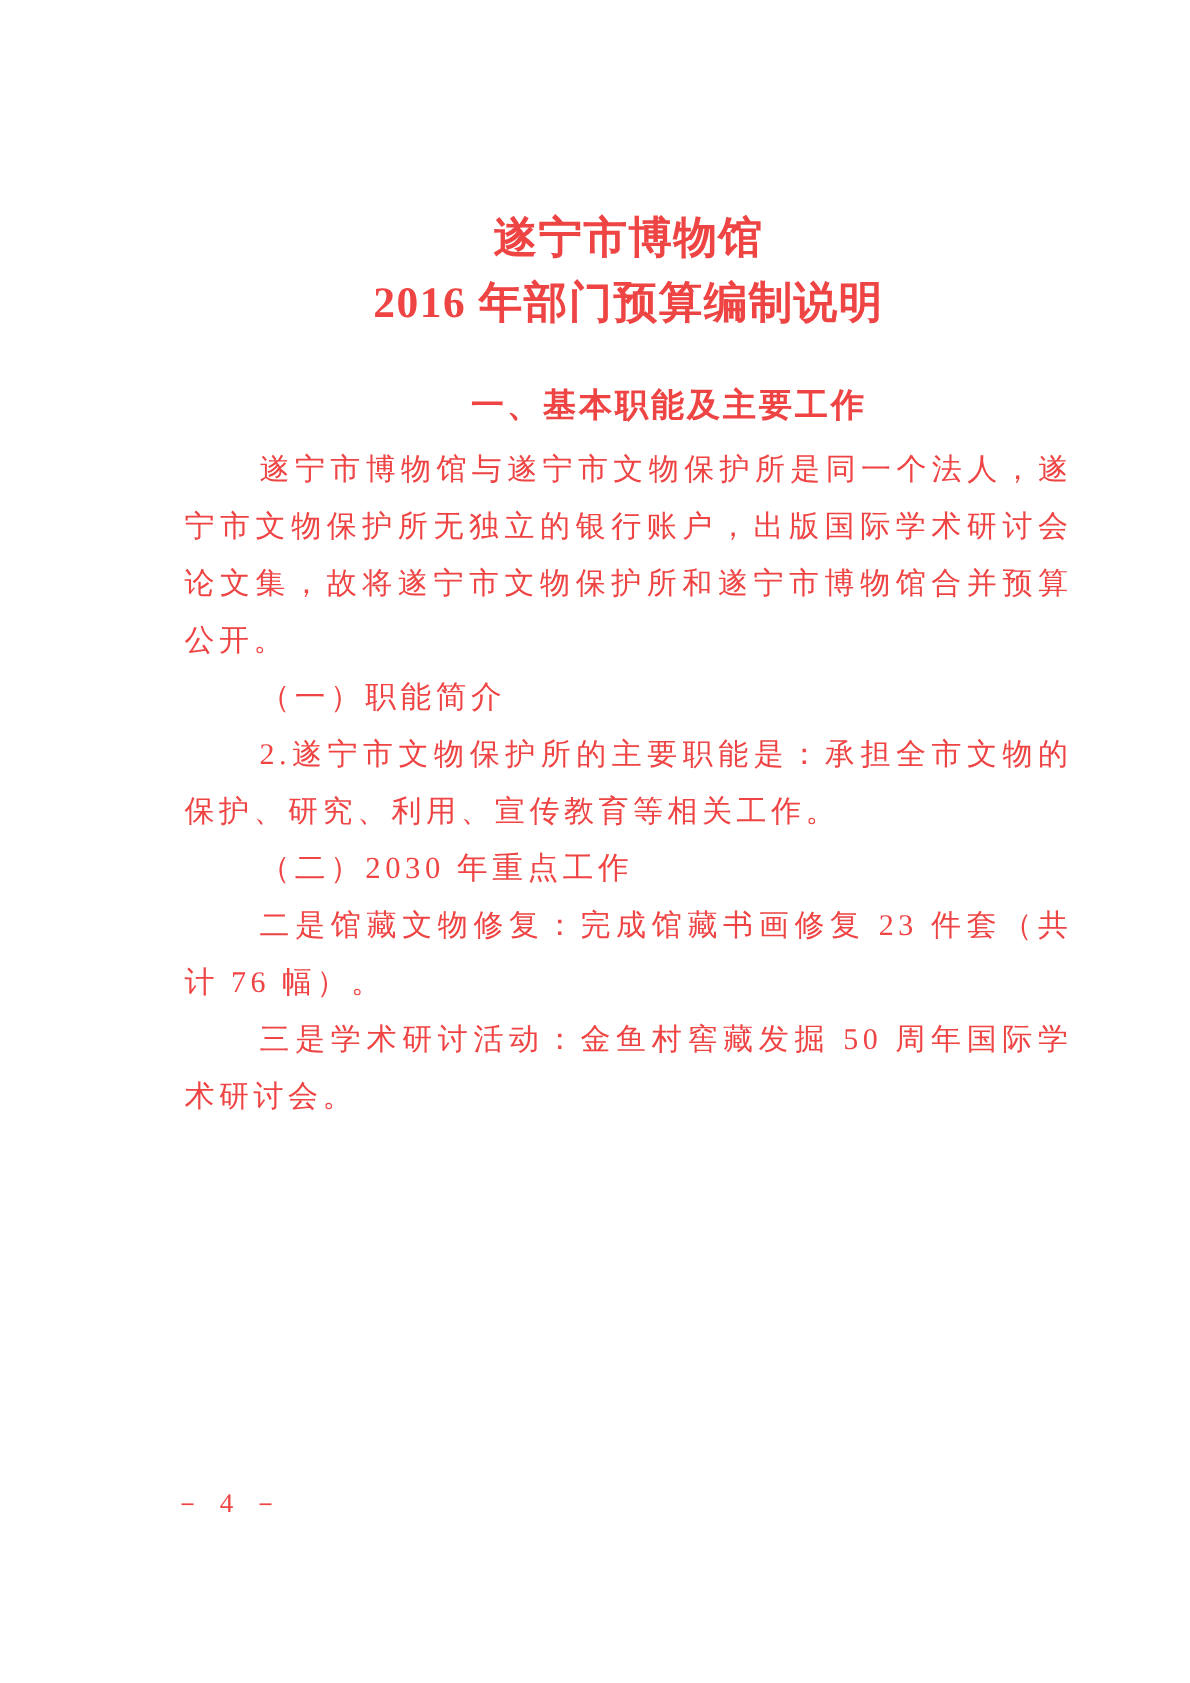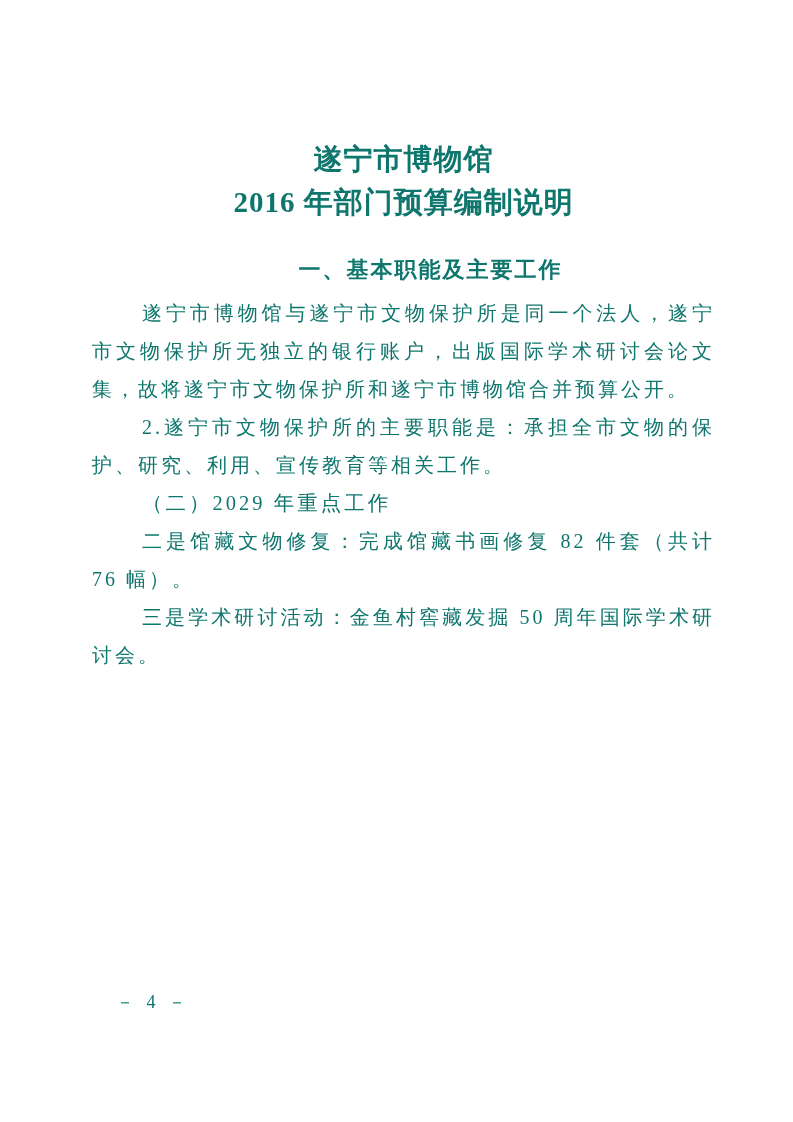--- a/index.html
+++ b/index.html
@@ -5,24 +5,25 @@
   html, body {
     margin: 0;
     padding: 0;
     background: #ffffff;
   }
   .page {
     position: relative;
     width: 793px;
     height: 1122px;
     background: #ffffff;
-    color: #0f766e;
+    color: #ef4444;
     font-family: "Liberation Serif", "DejaVu Serif", serif;
     overflow: hidden;
     box-sizing: border-box;
+    padding-left: 31px;
   }
   .content {
     padding: 138px 78px 0 92px;
     box-sizing: border-box;
   }
   .doc-title {
     text-align: center;
     font-weight: bold;
     font-size: 29px;
     line-height: 43px;
@@ -71,27 +72,28 @@
 
     <div class="doc-title">
       <div>遂宁市博物馆</div>
       <div>2016 年部门预算编制说明</div>
     </div>
 
     <div class="section-heading">一、基本职能及主要工作</div>
 
     <p class="para">遂宁市博物馆与遂宁市文物保护所是同一个法人，遂宁市文物保护所无独立的银行账户，出版国际学术研讨会论文集，故将遂宁市文物保护所和遂宁市博物馆合并预算公开。</p>
 
+    <p class="subheading">（一）职能简介</p>
 
 
     <p class="para">2.遂宁市文物保护所的主要职能是：承担全市文物的保护、研究、利用、宣传教育等相关工作。</p>
 
-    <p class="subheading">（二）2029 年重点工作</p>
+    <p class="subheading">（二）2030 年重点工作</p>
 
 
-    <p class="para">二是馆藏文物修复：完成馆藏书画修复 82 件套（共计 76 幅）。</p>
+    <p class="para">二是馆藏文物修复：完成馆藏书画修复 23 件套（共计 76 幅）。</p>
 
     <p class="para">三是学术研讨活动：金鱼村窖藏发掘 50 周年国际学术研讨会。</p>
 
   </div>
 
   <div class="page-number">－ 4 －</div>
 </div>
 
 </body></html>

